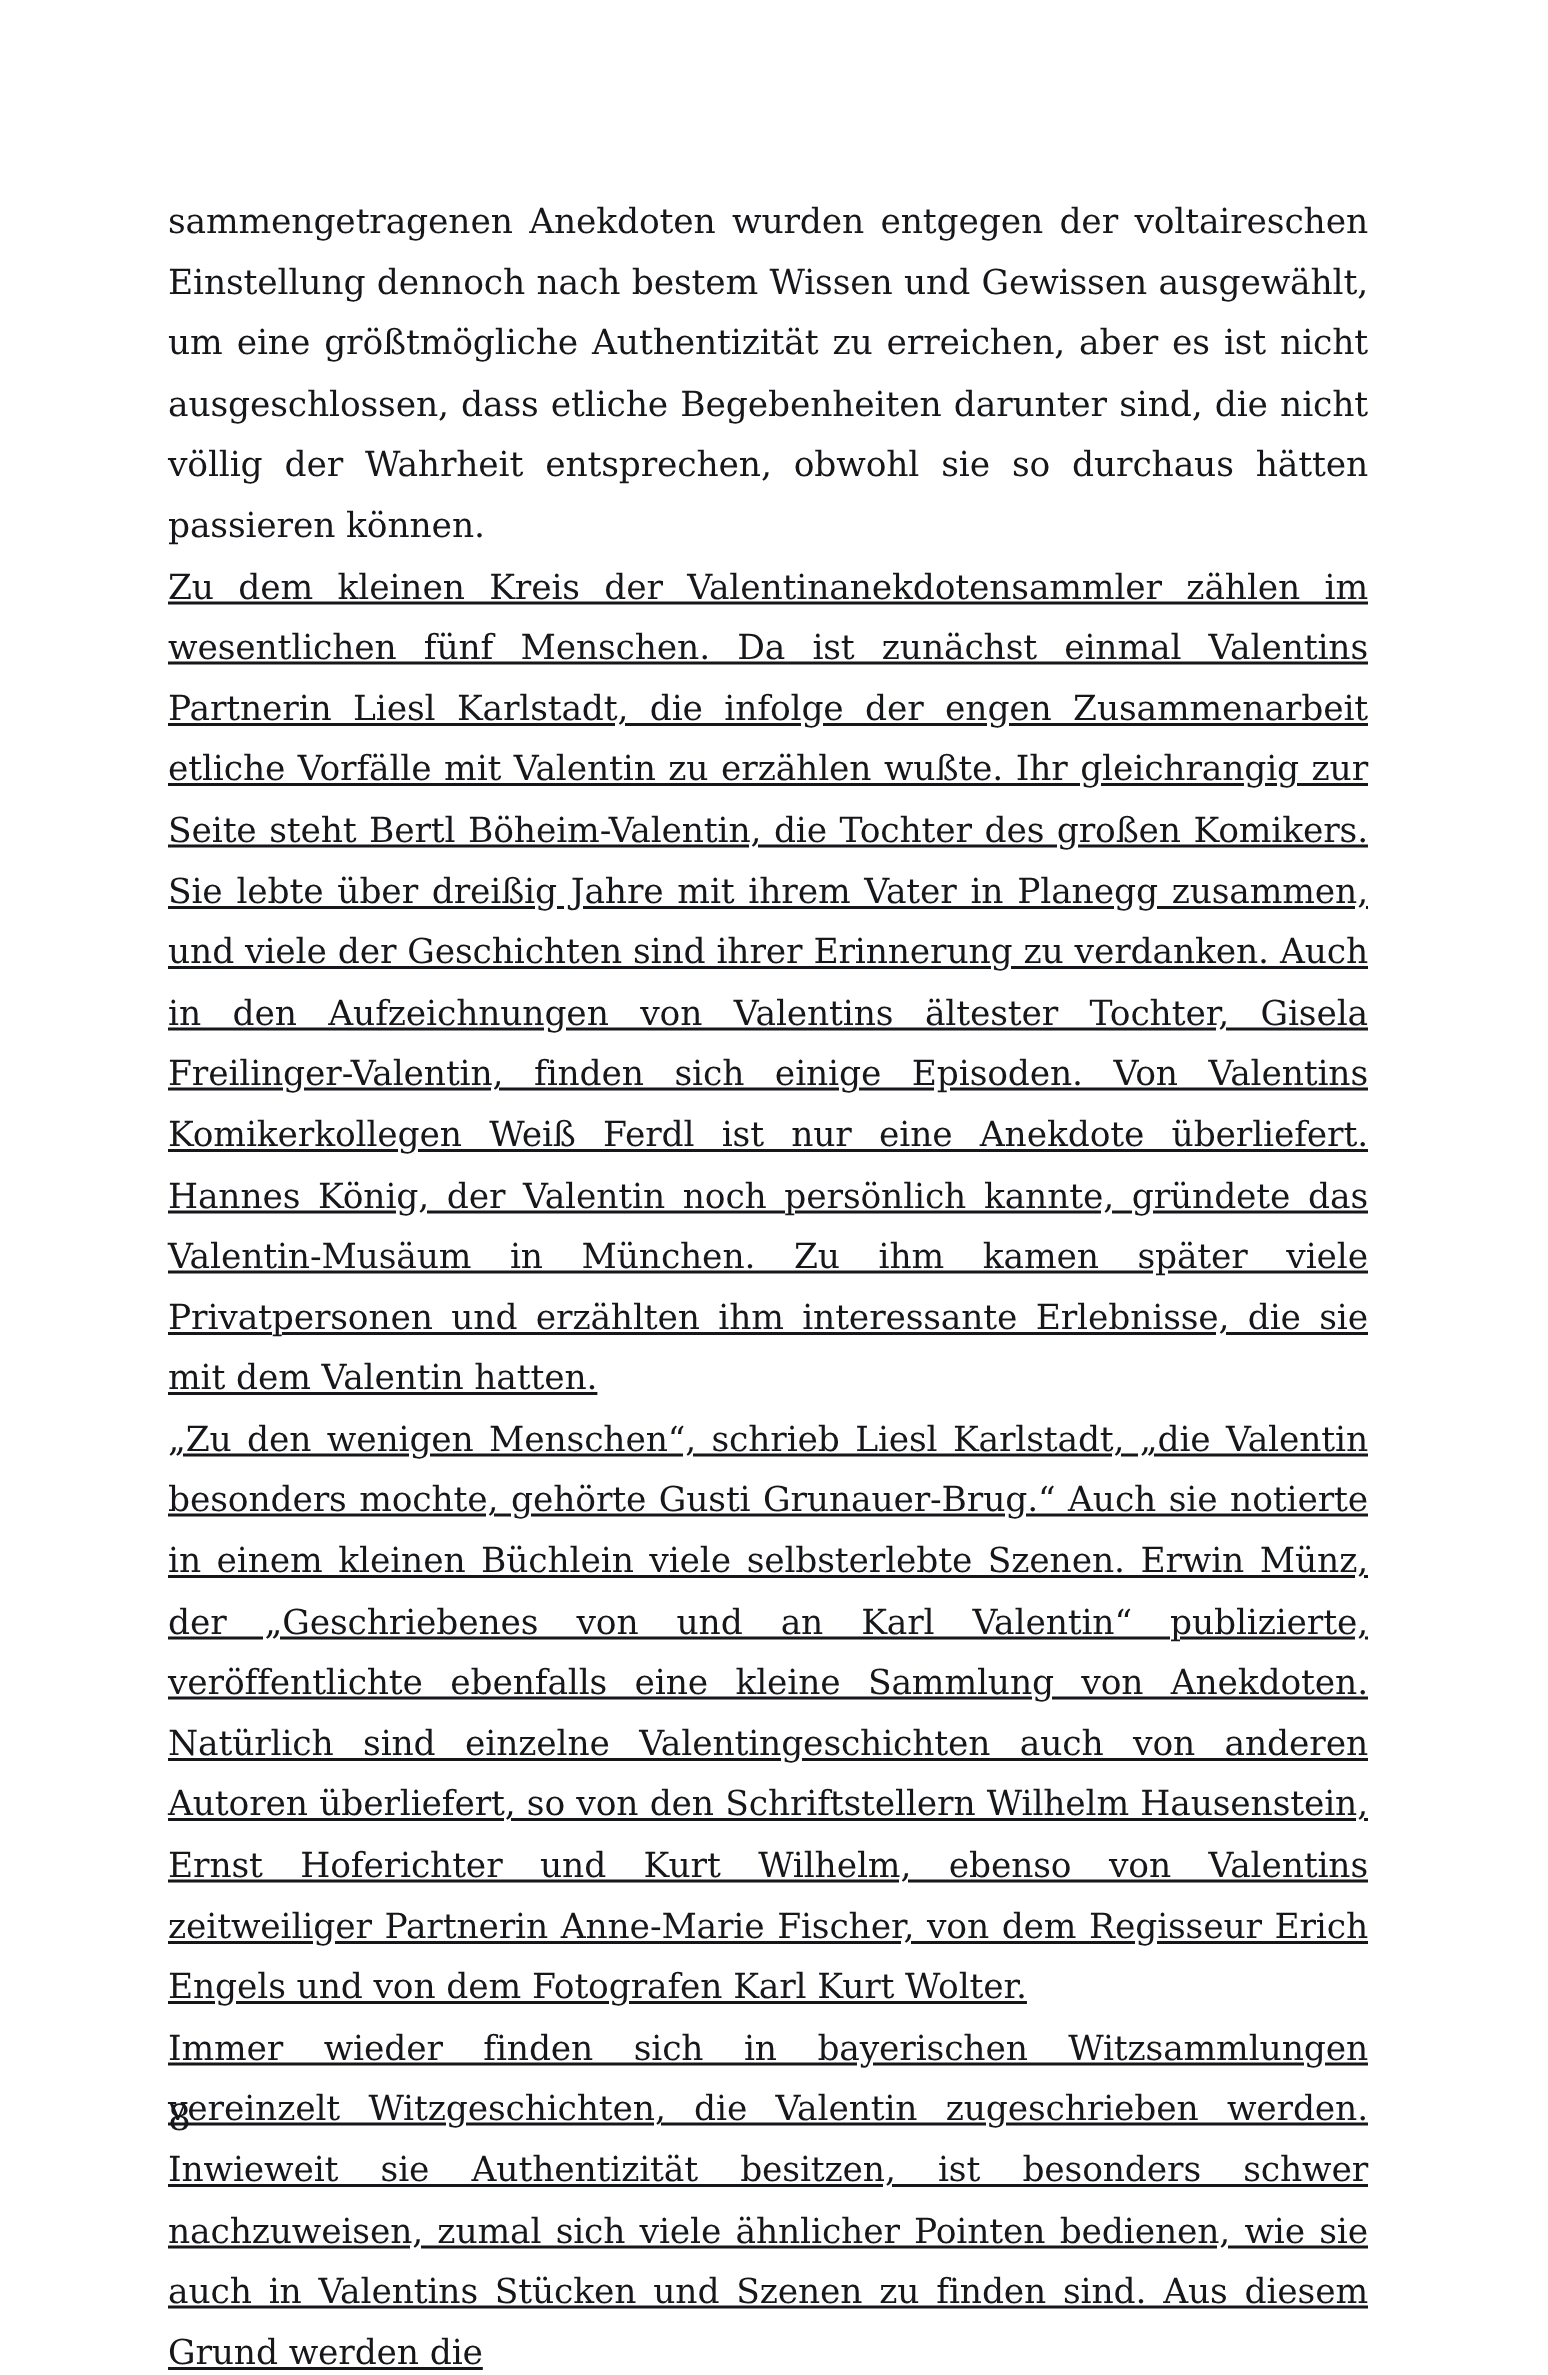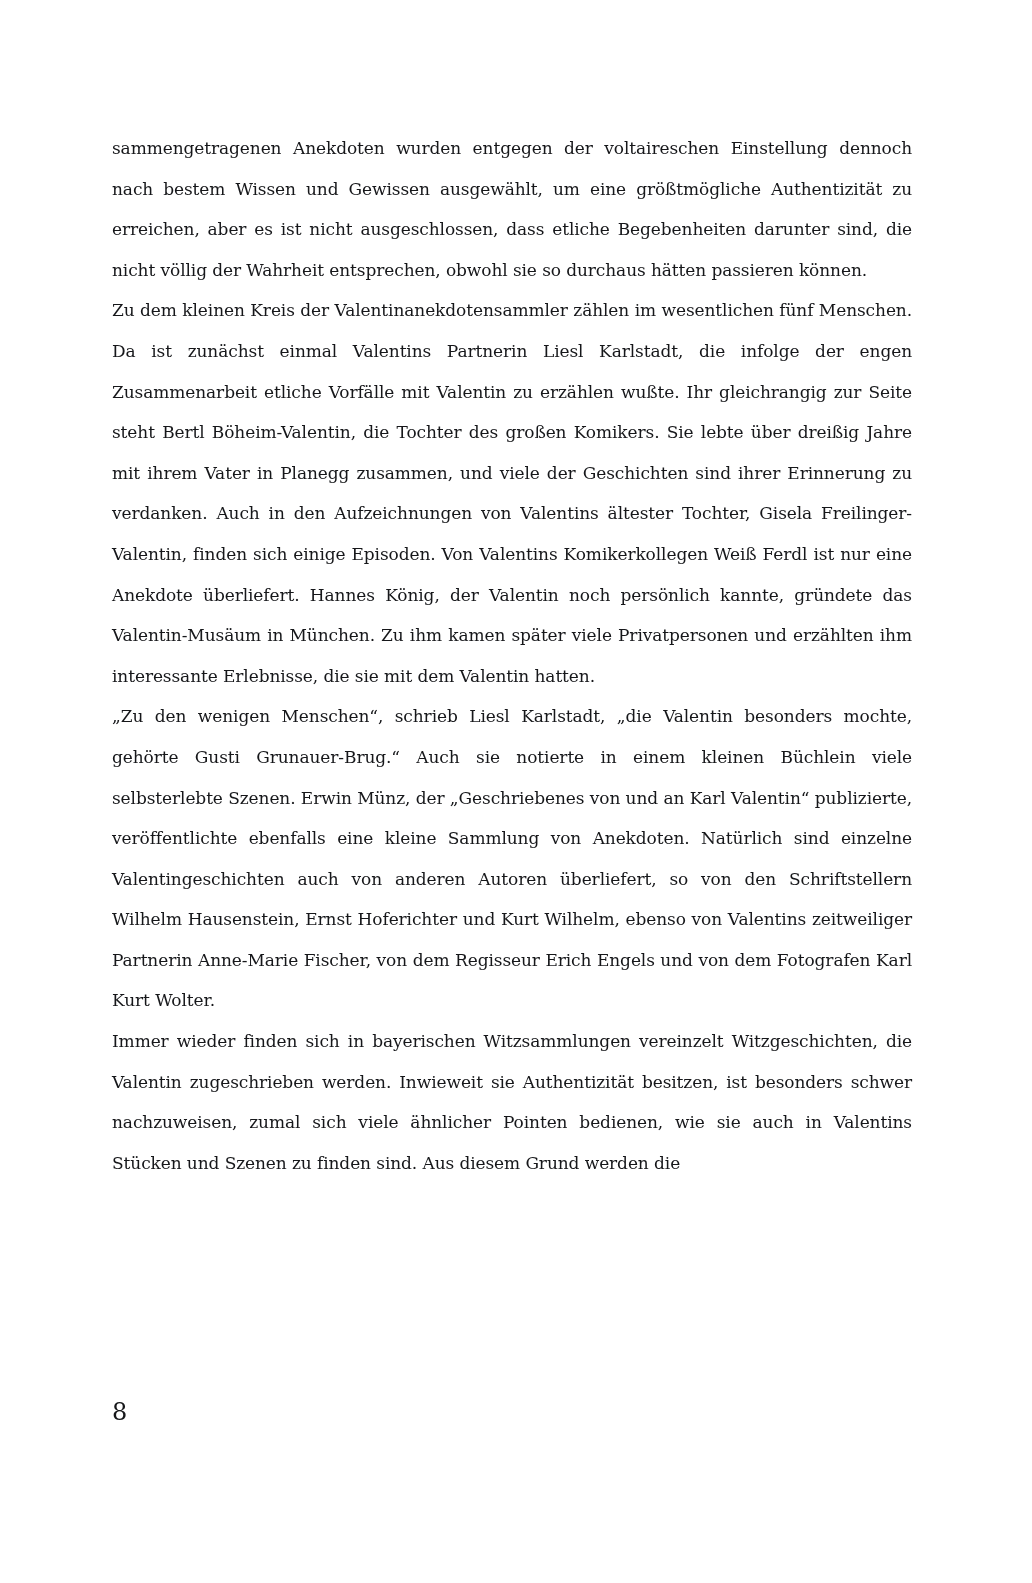--- a/index.html
+++ b/index.html
@@ -23,30 +23,31 @@
     background: #ffffff;
   }
   .text-column {
     position: absolute;
     left: 112px;
     top: 128px;
     width: 800px;
   }
   .para {
     margin: 0;
-    font-size: 17px;
+    font-size: 23px;
     line-height: 40.6px;
     text-align: justify;
     text-justify: inter-word;
     hyphens: manual;
     color: #16171a;
     letter-spacing: -0.1px;
   }
   .para + .para {
     margin-top: 0;
+    text-decoration: underline;
   }
   .folio {
     position: absolute;
     left: 112px;
     top: 1400px;
     font-size: 24px;
     line-height: 1;
     color: #16171a;
     font-family: "DejaVu Serif", serif;
   }

